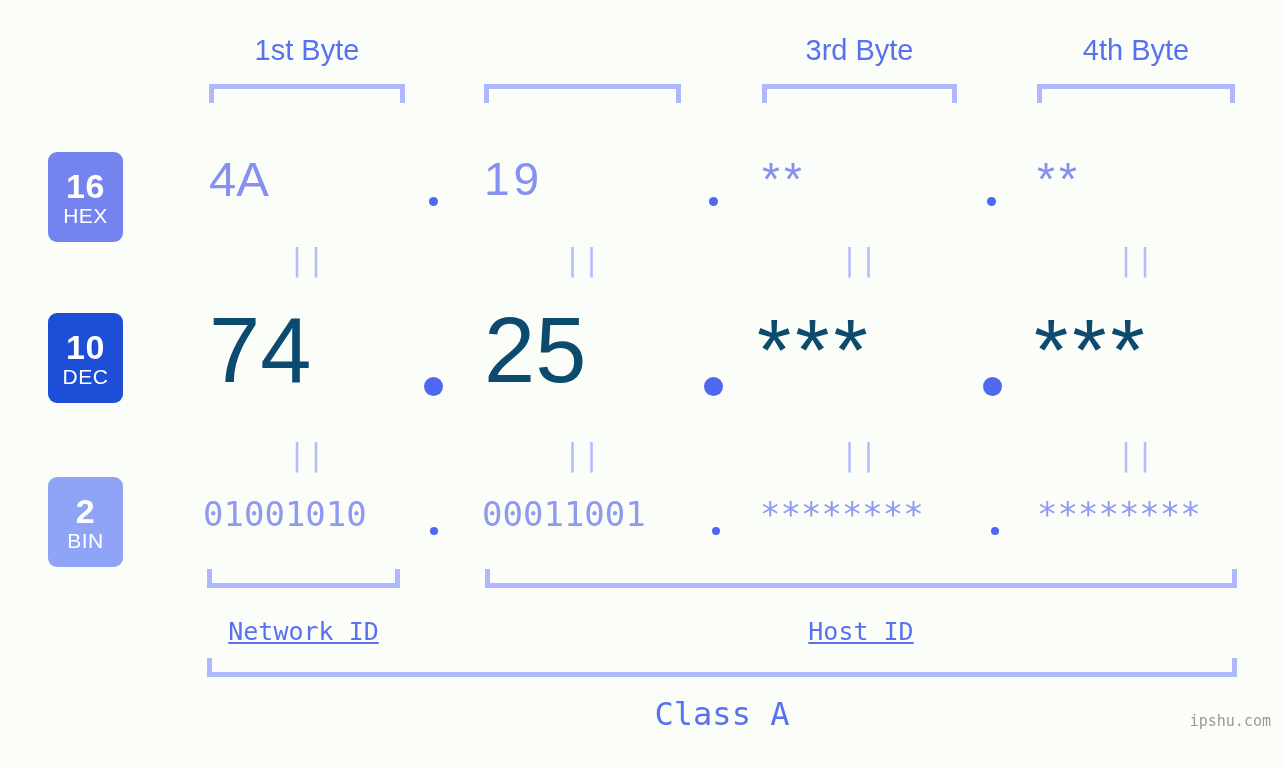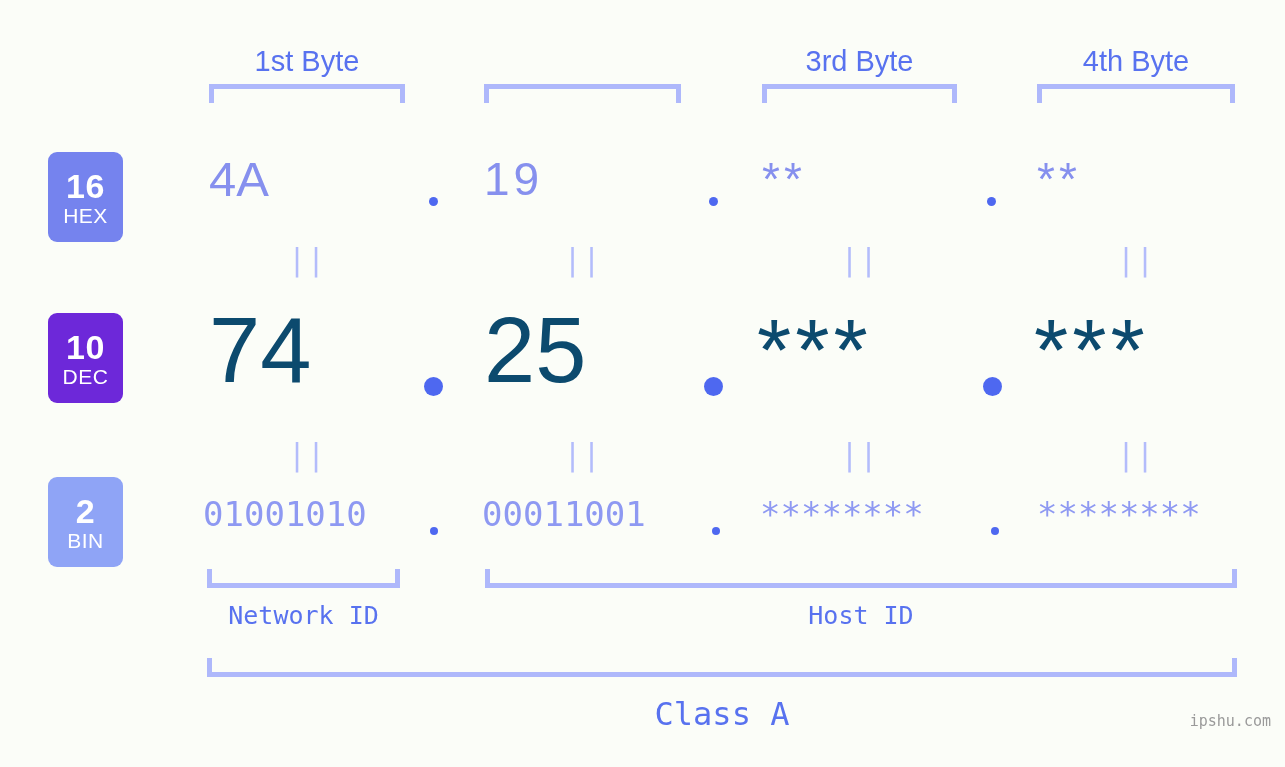--- a/index.html
+++ b/index.html
@@ -26,21 +26,20 @@
   .byte-label {
     position: absolute;
     top: 33px;
     font-size: 29px;
     line-height: 34px;
     color: #5872ef;
     text-align: center;
     letter-spacing: 0px;
     white-space: nowrap;
     font-family: "Liberation Sans", sans-serif;
-    margin-top: 11px;
   }
 
   
   .bracket-top {
     position: absolute;
     height: 19px;
     border-top: 5px solid #aeb8fb;
     border-left: 5px solid #aeb8fb;
     border-right: 5px solid #aeb8fb;
     box-sizing: border-box;
@@ -74,21 +73,21 @@
     font-weight: 700;
     letter-spacing: 0.5px;
   }
   .badge .nm {
     font-size: 21px;
     line-height: 23px;
     font-weight: 400;
     letter-spacing: 0.5px;
   }
   #badge-hex { top: 152px; background: #7583ee; }
-  #badge-dec { top: 313px; background: #6d28d9; }
+  #badge-dec { top: 313px; background: #1d4ed8; }
   #badge-bin { top: 477px; background: #8fa4f6; }
 
   
   .val {
     position: absolute;
     text-align: left;
     white-space: nowrap;
     font-family: "Liberation Sans", sans-serif;
   }
 
@@ -150,23 +149,24 @@
 
   
   .caption {
     position: absolute;
     color: #5872ef;
     text-align: center;
     white-space: nowrap;
     font-family: "DejaVu Sans Mono", monospace;
   }
   .caption.id {
-    top: 601px;
+    top: 617px;
     font-size: 25px;
     line-height: 30px;
+    text-decoration: underline;
   }
   .caption.cls {
     top: 695px;
     font-size: 32px;
     line-height: 38px;
   }
 
   
   .watermark {
     position: absolute;

